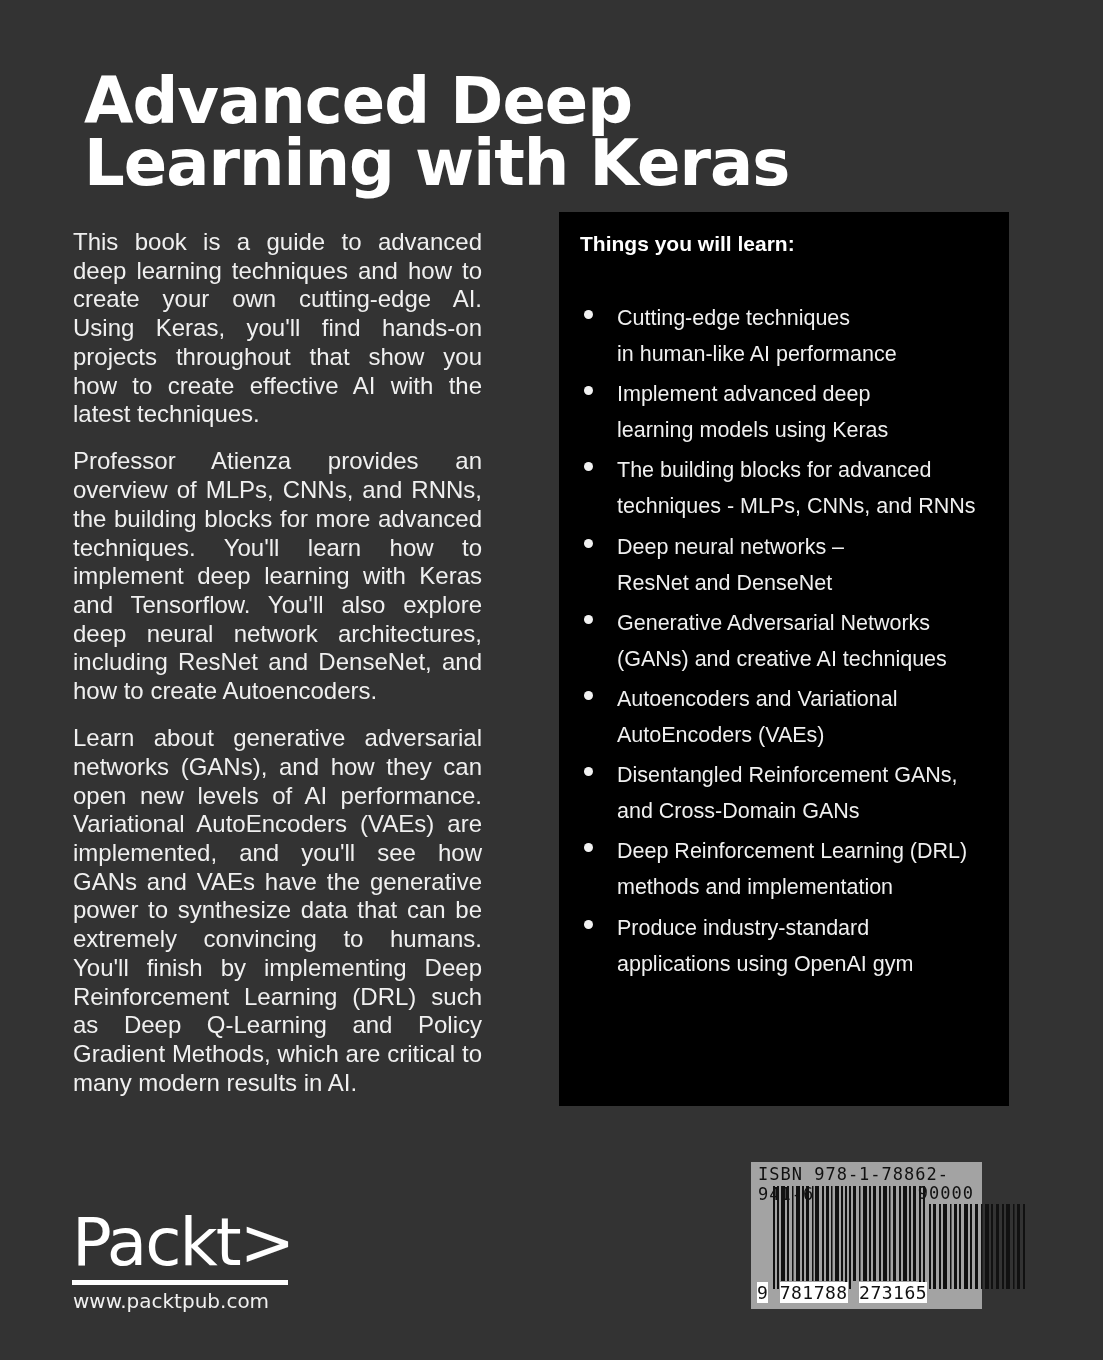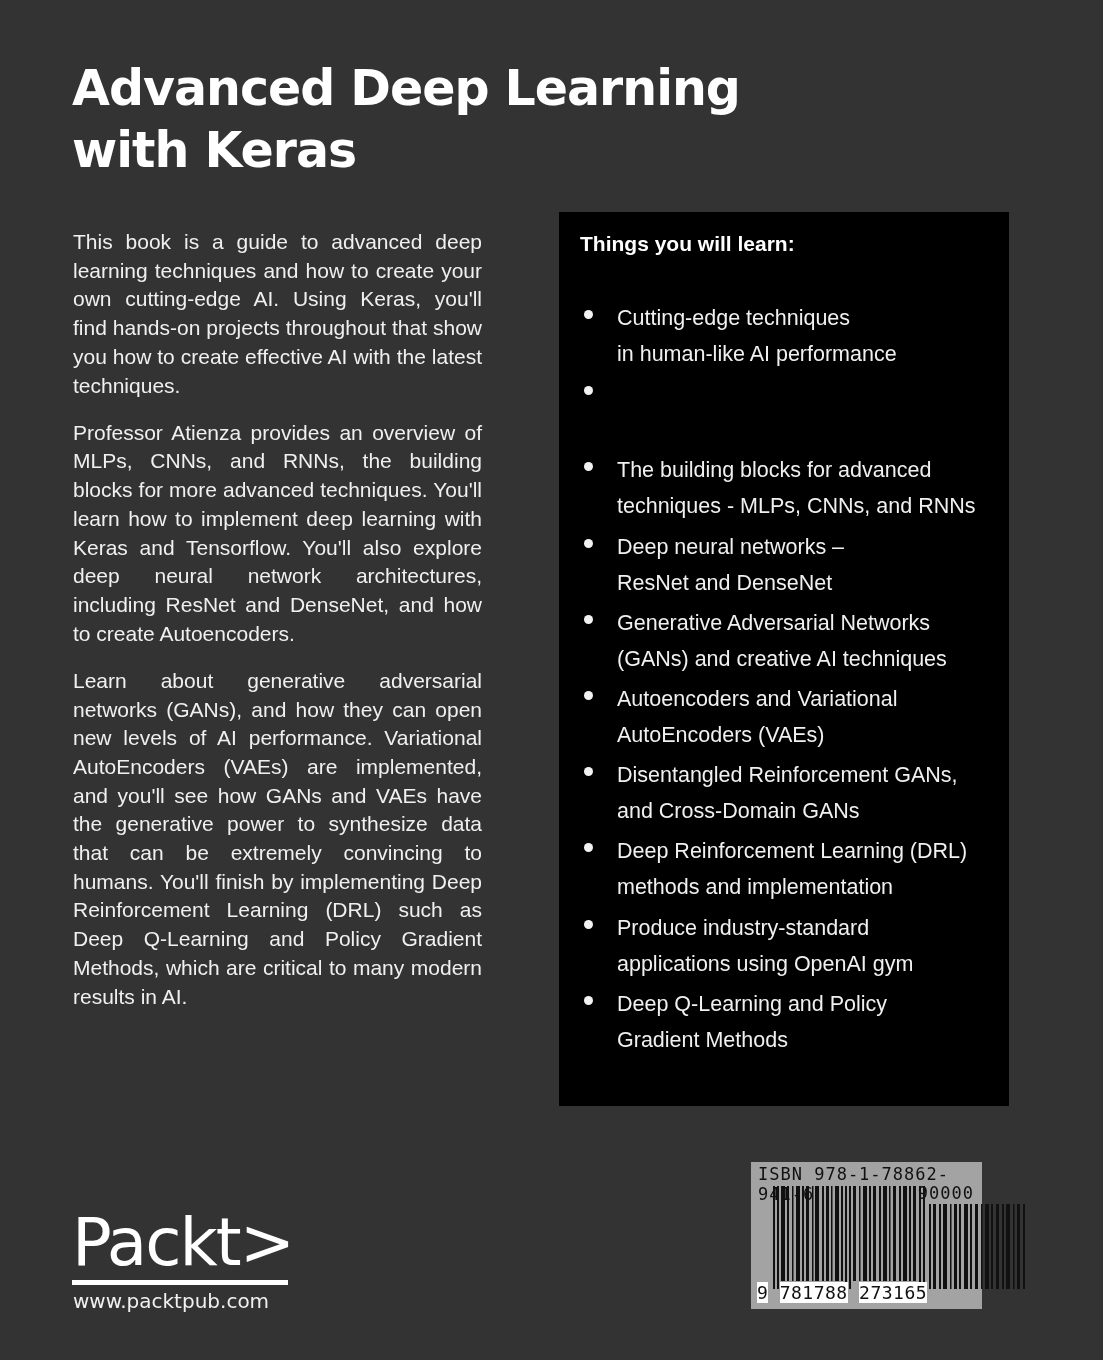--- a/index.html
+++ b/index.html
@@ -13,38 +13,38 @@
       position: relative;
       overflow: hidden;
       font-family: "DejaVu Sans", "Liberation Sans", sans-serif;
       color: #f2f2f2;
     }
     .title {
       position: absolute;
       left: 72px;
       top: 58px;
       width: 760px;
-      margin: 0;
+      margin: 12px;
       font-family: "DejaVu Sans", sans-serif;
       font-weight: bold;
-      font-size: 49px;
+      font-size: 64px;
       line-height: 62px;
       letter-spacing: -1px;
       color: #ffffff;
     }
     .description {
       position: absolute;
       left: 73px;
       top: 228px;
       width: 409px;
     }
     .description p {
       margin: 0 0 18.5px 0;
       font-family: "Liberation Sans", sans-serif;
-      font-size: 21px;
+      font-size: 24px;
       line-height: 28.7px;
       text-align: justify;
       color: #f0f0f0;
     }
     .learn-panel {
       position: absolute;
       left: 559px;
       top: 212px;
       width: 450px;
       height: 894px;
@@ -192,20 +192,22 @@
 <div class="learn-panel">
   <h2 class="learn-heading">Things you will learn:</h2>
   <ul class="learn-list">
     <li class="learn-item">
       <span class="bullet"></span>
       <span class="learn-text">Cutting-edge techniques
 in human-like AI performance</span>
     </li>
     <li class="learn-item">
       <span class="bullet"></span>
+      <span class="learn-text">Implement advanced deep
+learning models using Keras</span>
     </li>
     <li class="learn-item">
       <span class="bullet"></span>
       <span class="learn-text">The building blocks for advanced
 techniques - MLPs, CNNs, and RNNs</span>
     </li>
     <li class="learn-item">
       <span class="bullet"></span>
       <span class="learn-text">Deep neural networks –
 ResNet and DenseNet</span>
@@ -227,25 +229,20 @@
     </li>
     <li class="learn-item">
       <span class="bullet"></span>
       <span class="learn-text">Deep Reinforcement Learning (DRL)
 methods and implementation</span>
     </li>
     <li class="learn-item">
       <span class="bullet"></span>
       <span class="learn-text">Produce industry-standard
 applications using OpenAI gym</span>
-    </li>
-    <li class="learn-item">
-      <span class="bullet"></span>
-      <span class="learn-text">Deep Q-Learning and Policy
-Gradient Methods</span>
     </li>
   </ul>
 </div>
 
 <div class="logo">
   <span class="logo-word">Packt&gt;</span>
   <div class="logo-rule"></div>
 </div>
 <div class="logo-url">www.packtpub.com</div>
 

